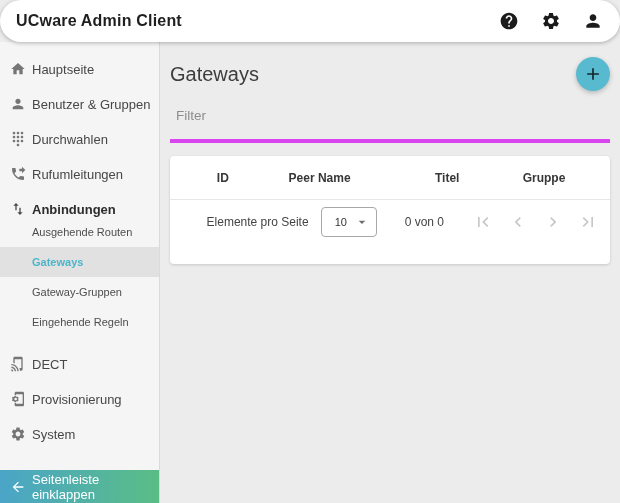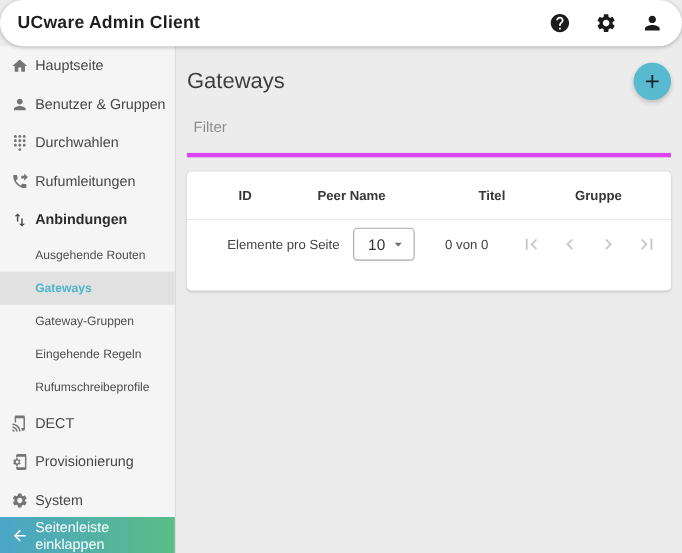--- a/index.html
+++ b/index.html
@@ -50,21 +50,21 @@
     position: relative;
     width: 160px;
     flex-shrink: 0;
     background: #f5f5f5;
     border-right: 1px solid #dadada;
     overflow: hidden;
   }
   .nav-item {
     height: 35px;
     display: flex;
-    align-items: center;
+    align-items: flex-end;
     padding-left: 10px;
     font-size: 13px;
     color: #474747;
     cursor: pointer;
     white-space: nowrap;
   }
   .nav-item .nav-icon {
     width: 16px; height: 16px;
     margin-right: 6px;
     color: #757575;
@@ -183,21 +183,21 @@
   .page-size-select {
     margin-left: 12px;
     width: 56px; height: 30px;
     border: 1px solid #a8a8a8;
     border-radius: 4px;
     background: #fff;
     display: flex; align-items: center;
     padding: 0 6px 0 13px;
     cursor: pointer;
   }
-  .page-size-value { font-size: 14px; color: #333; flex: 1; }
+  .page-size-value { font-size: 11px; color: #333; flex: 1; }
   .page-size-select svg { width: 16px; height: 16px; fill: #6f6f6f; }
   .range-label { margin-left: 28px; white-space: nowrap; }
   .pager-btns { display: flex; align-items: center; margin-left: 16px; }
   .pager-btn {
     width: 24px; height: 24px;
     margin-left: 11px;
     background: none; border: none; padding: 0;
     display: flex; align-items: center; justify-content: center;
     color: #c7c7c7;
     cursor: default;
@@ -275,23 +275,20 @@
       <span>Ausgehende Routen</span>
     </div>
     <div class="nav-subitem selected">
       <span>Gateways</span>
     </div>
     <div class="nav-subitem">
       <span>Gateway-Gruppen</span>
     </div>
     <div class="nav-subitem">
       <span>Eingehende Regeln</span>
-    </div>
-    <div class="nav-subitem">
-      <span>Rufumschreibeprofile</span>
     </div>
     <div class="nav-item">
       <span class="nav-icon">
         <svg viewBox="0 0 24 24">
             <path d="M2 16v2c2.76 0 5 2.24 5 5h2c0-3.87-3.13-7-7-7zm0 4v3h3c0-1.66-1.34-3-3-3zm0-8v2c4.97 0 9 4.03 9 9h2c0-6.08-4.93-11-11-11zM17 1.01L7 1c-1.1 0-2 .9-2 2v7.37c.69.16 1.36.37 2 .64V5h10v13h-3.03c.52 1.25.84 2.59.95 4H17c1.1 0 2-.9 2-2V3c0-1.1-.9-1.99-2-1.99z"></path>
           </svg>
       </span>
       <span>DECT</span>
     </div>
     <div class="nav-item">

